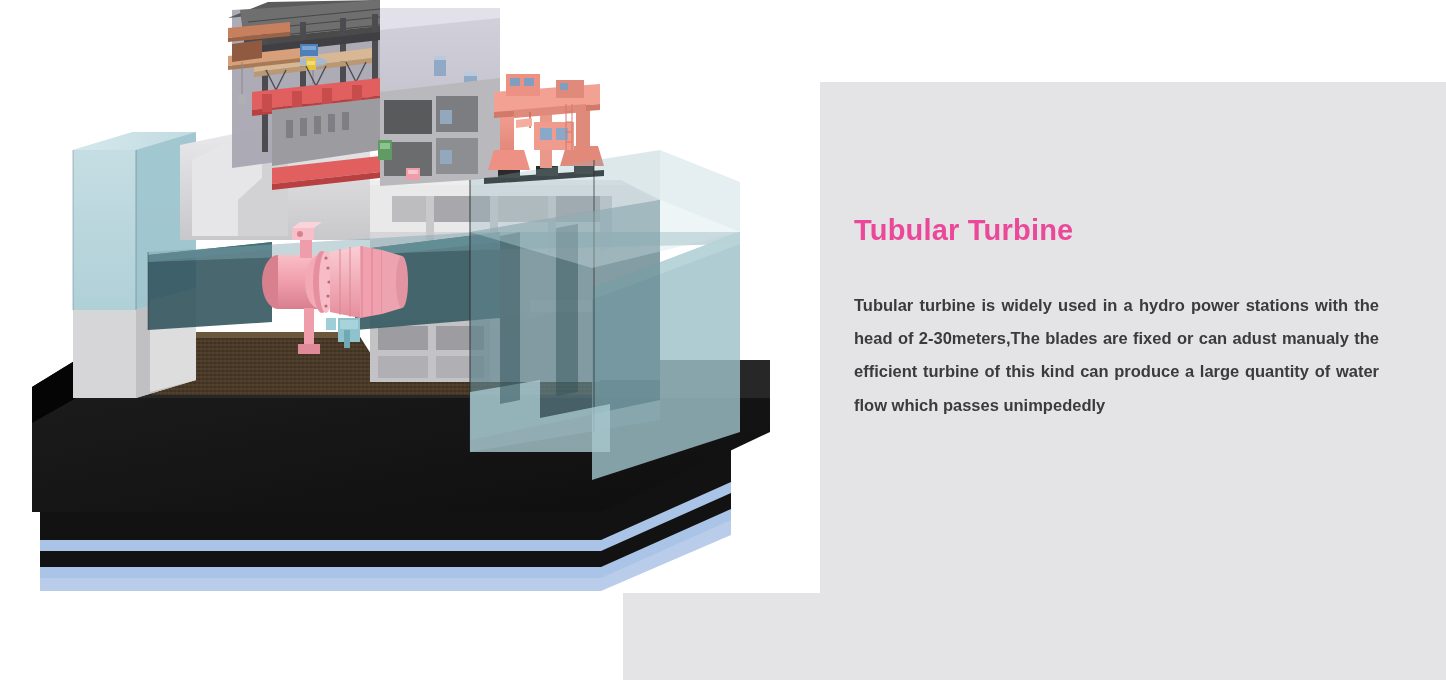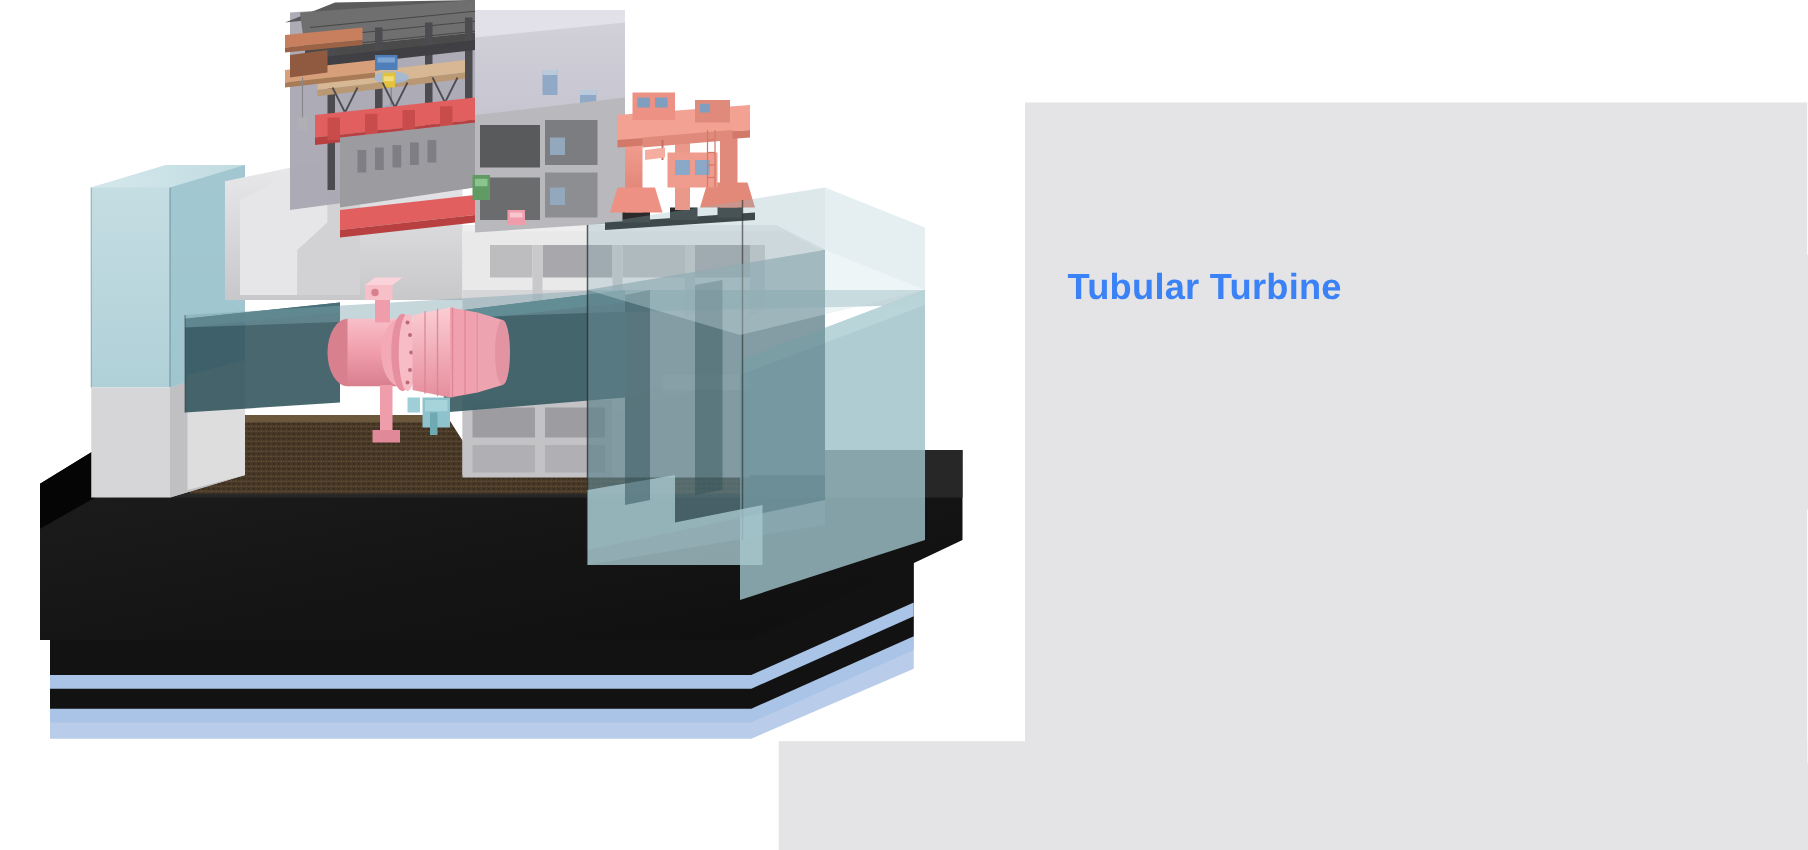--- a/index.html
+++ b/index.html
@@ -16,21 +16,21 @@
   #stage{position:absolute;left:0;top:0;width:1446px;height:680px;background:#ffffff;}
 
   .gray-panel{position:absolute;background:#e4e4e6;}
   #info-panel{left:820px;top:82px;width:626px;height:598px;}
   #bottom-fill{left:623px;top:593px;width:823px;height:87px;}
   #left-white{left:0;top:0;width:821px;height:594px;background:#ffffff;}
 
   
   #text-block{position:absolute;left:854px;top:215px;width:525px;}
   #product-title{
-    font-size:29px;font-weight:bold;color:#3b82f6;
+    font-size:29px;font-weight:bold;color:#ec4899;
     letter-spacing:.2px;margin:0 0 42px 0;line-height:1.1;
   }
   #product-desc{
     font-size:16.5px;font-weight:bold;color:#3b3b3d;
     line-height:33.3px;text-align:justify;margin:0;
     -webkit-hyphens:none;hyphens:none;
   }
 
   
   #render{position:absolute;left:0;top:0;width:821px;height:594px;overflow:hidden;}
@@ -353,15 +353,16 @@
         <polygon points="660,150 740,182 740,232 660,200" fill="#b5d0d6" opacity="0.35"></polygon>
       </svg>
     </div>
   </div>
 
   <div class="gray-panel" id="info-panel"></div>
   <div class="gray-panel" id="bottom-fill"></div>
 
   <div id="text-block">
     <h1 id="product-title">Tubular Turbine</h1>
+    <p id="product-desc">Tubular turbine is widely used in a hydro power stations with the head of 2-30meters,The blades are fixed or can adust manualy the efficient turbine of this kind can produce a large quantity of water flow which passes unimpededly</p>
   </div>
 
 </div>
 
 </body></html>

